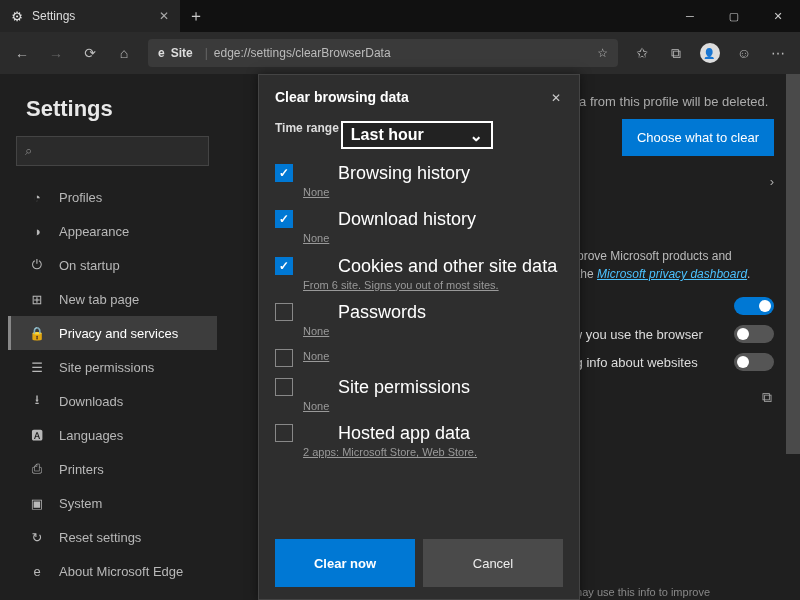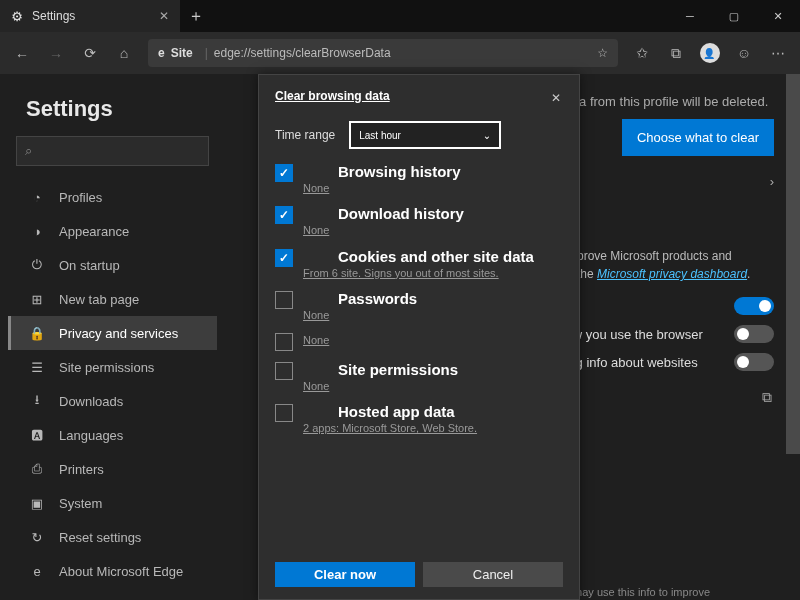--- a/index.html
+++ b/index.html
@@ -36,34 +36,34 @@
   .link{ color:#4cc2ff;text-decoration:underline;font-style:italic;}
   .toggle { width:40px;height:18px;border-radius:9px;position:relative;}
   .toggle.on{ background:#0078d4;}
   .toggle.off{ background:#555;}
   .toggle .knob{ width:12px;height:12px;border-radius:50%;background:#fff;position:absolute;top:3px;}
   .toggle.on .knob{ right:3px;}
   .toggle.off .knob{ left:3px;}
   
   .modal{ position:absolute;top:0;left:258px;width:322px;height:100%;background:#2e2e2e;border:1px solid #444;padding:14px 16px 12px 16px;display:flex;flex-direction:column;box-shadow:0 0 10px rgba(0,0,0,0.5);}
   .modal-head{ display:flex;justify-content:space-between;align-items:flex-start;margin-bottom:8px;}
-  .modal h2{ font-size:12px;font-weight:600;color:#fff;text-decoration:underline;}
+  .modal h2{ font-size:14px;font-weight:600;color:#fff;}
   .modal .x{ color:#ccc;font-size:12px;padding:2px;}
-  .tr-row{ display:flex;align-items:center;gap:14px;margin:6px 0 14px 0;}
+  .tr-row{ display:flex;align-items:flex-start;gap:2px;margin:6px 0 14px 0;font-weight:bold;}
   .tr-label{ font-size:12px;color:#ddd;}
-  .select{ height:28px;width:152px;background:#222;border:2px solid #fff;color:#fff;display:flex;align-items:center;justify-content:space-between;padding:0 8px;font-size:10px;}
+  .select{ height:28px;width:152px;background:#222;border:2px solid #fff;color:#fff;display:flex;align-items:center;justify-content:space-between;padding:0 8px;font-size:16px;}
   .opt{ display:flex;gap:10px;margin-bottom:10px;}
   .cb{ width:18px;height:18px;border:1px solid #888;background:#2e2e2e;display:flex;align-items:center;justify-content:center;flex-shrink:0;margin-top:1px;}
   .cb.checked{ background:#0078d4;border-color:#0078d4;}
   .cb.checked::after{ content:"✓";color:#fff;font-size:12px;font-weight:bold;}
   .opt-body{ flex:1;}
-  .opt-title{ font-size:15px;font-weight:700;color:#fff;padding-left:35px;}
+  .opt-title{ font-size:18px;font-weight:400;color:#fff;padding-left:35px;}
   .opt-sub{ font-size:11px;color:#999;margin-top:1px;line-height:1.3;text-decoration:underline;}
   .modal-foot{ margin-top:auto;display:flex;gap:8px;padding-top:6px;}
-  .modal-foot button{ flex:1;height:25px;font-size:13px;border:none;}
+  .modal-foot button{ flex:1;height:48px;font-size:13px;border:none;}
   .btn-clear{ background:#0078d4;color:#fff;font-weight:600;}
   .btn-cancel{ background:#4a4a4a;color:#eee;}
   .scrollbar-r{ position:absolute;right:0;top:74px;bottom:0;width:14px;background:#1f1f1f;}
   .scrollbar-r .thumb{ background:#4a4a4a;width:14px;height:380px;position:absolute;top:0;}
 </style>
 </head>
 <body>
 
 <div class="titlebar">
   <div class="tab">

